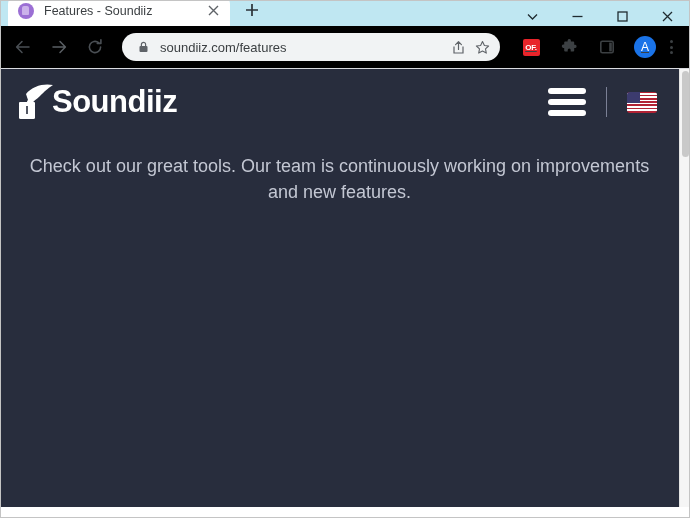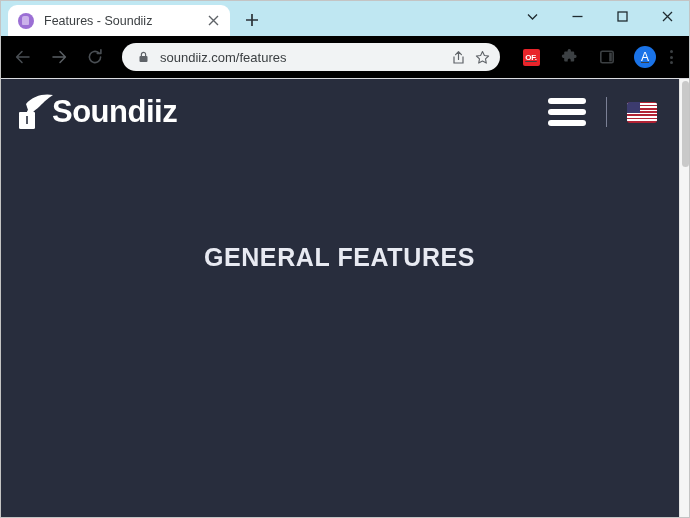--- a/index.html
+++ b/index.html
@@ -17,21 +17,21 @@
     width: 690px;
     height: 518px;
     background: #ffffff;
     box-sizing: border-box;
     overflow: hidden;
   }
 
   
   .tabstrip {
     position: relative;
-    height: 36px;
+    height: 26px;
     background: #bfe7f2;
     display: flex;
     align-items: flex-end;
     padding-left: 8px;
     box-sizing: border-box;
   }
 
   .tab {
     position: relative;
     display: flex;
@@ -546,21 +546,21 @@
             <span class="stripe" style="top:8.075px"></span>
             <span class="stripe" style="top:11.305px"></span>
             <span class="stripe" style="top:14.535px"></span>
             <span class="stripe" style="top:17.765px"></span>
             <span class="canton"></span>
           </div>
         </div>
       </div>
 
       <div class="hero">
-        <h1 class="hero-title">GENERAL FEATURES</h1>
+        <p class="hero-sub">Check out our great tools. Our team is continuously working on improvements and new features.</p>
       </div>
 
     </div>
 
     <div class="scrollbar">
       <div class="scroll-thumb"></div>
     </div>
   </div>
 
   <div class="win-border"></div>

